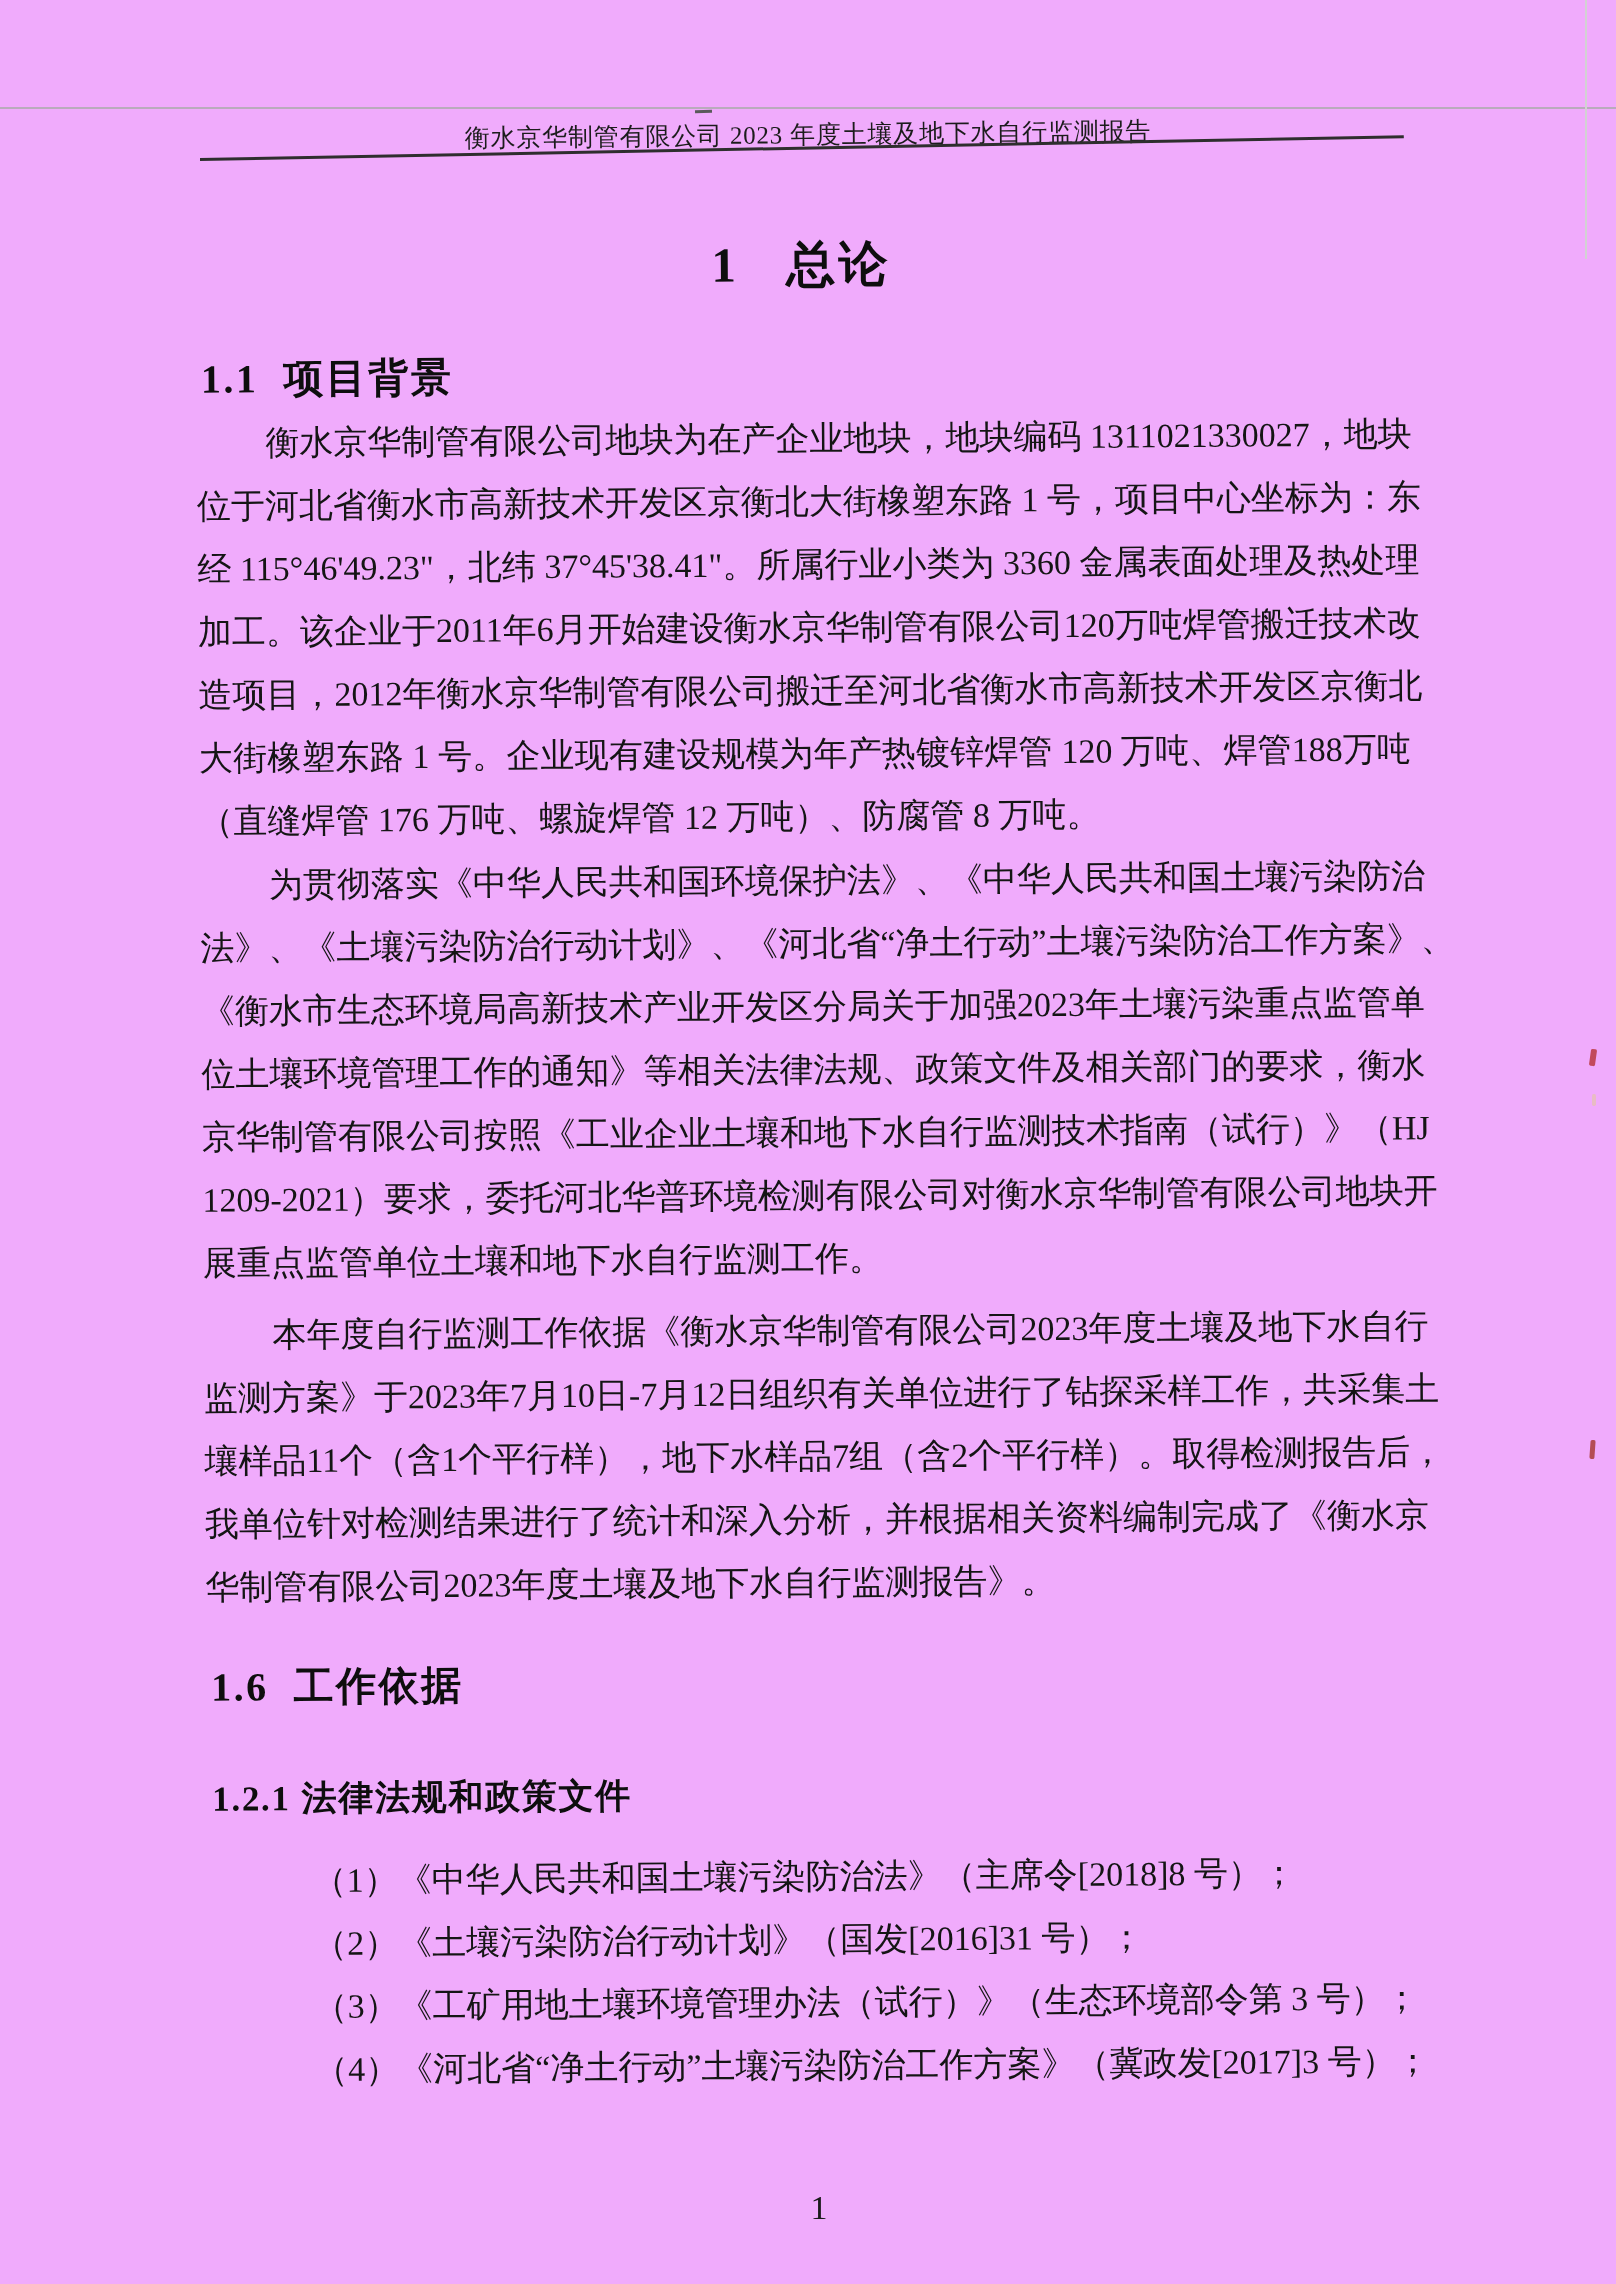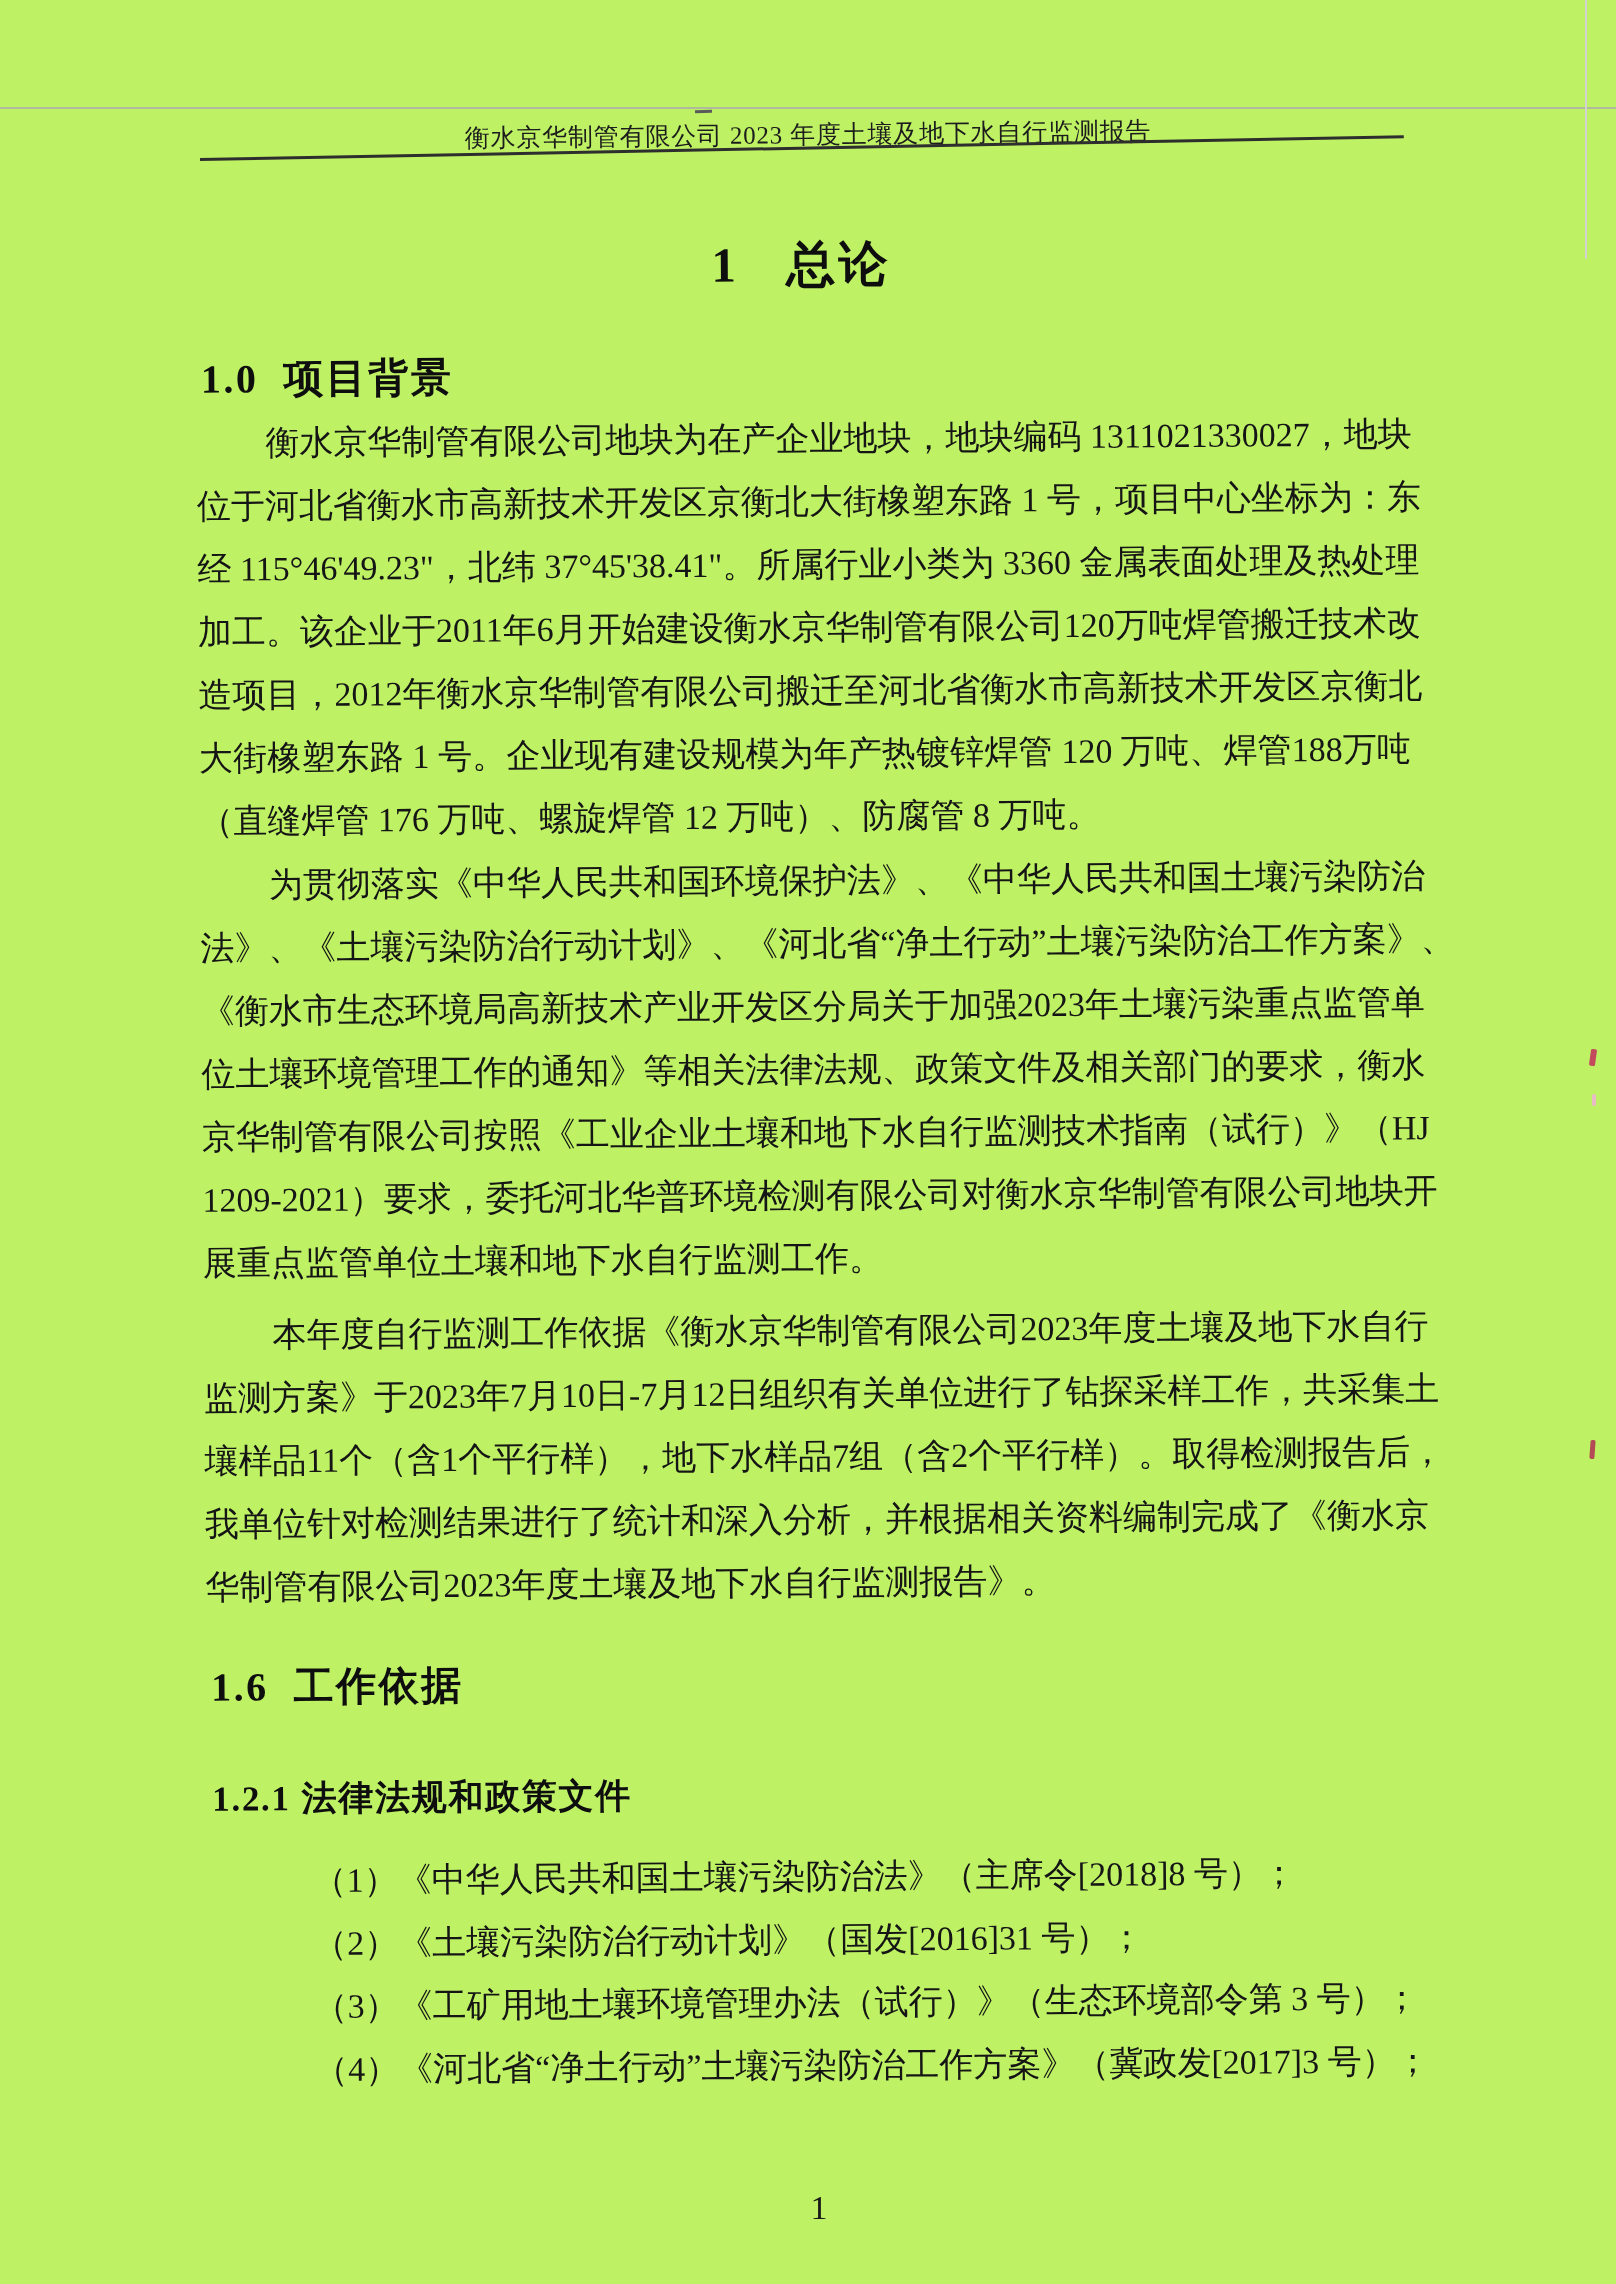--- a/index.html
+++ b/index.html
@@ -1,20 +1,20 @@
 <!DOCTYPE html>
 <html style="font-size:13.5px"><head>
 <meta charset="utf-8">
 <style>
   html,body{margin:0;padding:0;background:#e8e8e8;}
   .page{
     position:relative;
     width:1616px;height:2284px;
     margin:0 auto;
-    background:#bef264;
+    background:#f0abfc;
     overflow:hidden;
     font-family:"Liberation Serif", serif;
     color:#191919;
   }
   
   .scan-topline{
     position:absolute;left:0;top:107px;width:1616px;height:1.7px;
     background:#ababab;opacity:.8;
   }
   .scan-vline{
@@ -103,21 +103,21 @@
   <div class="doc-header">衡水京华制管有限公司 2023 年度土壤及地下水自行监测报告</div>
   <div class="header-rule"></div>
 
   <div class="content">
 
     <div class="chapter-title">
       <span class="num">1</span><span>总论</span>
     </div>
 
     <div class="sec-heading h11">
-      <span class="num">1.0</span><span>项目背景</span>
+      <span class="num">1.1</span><span>项目背景</span>
     </div>
 
     <div class="para p1">
         <div class="tline first">衡水京华制管有限公司地块为在产企业地块，地块编码 1311021330027，地块</div>
         <div class="tline">位于河北省衡水市高新技术开发区京衡北大街橡塑东路 1 号，项目中心坐标为：东</div>
         <div class="tline">经 115°46'49.23"，北纬 37°45'38.41"。所属行业小类为 3360 金属表面处理及热处理</div>
         <div class="tline">加工。该企业于2011年6月开始建设衡水京华制管有限公司120万吨焊管搬迁技术改</div>
         <div class="tline">造项目，2012年衡水京华制管有限公司搬迁至河北省衡水市高新技术开发区京衡北</div>
         <div class="tline">大街橡塑东路 1 号。企业现有建设规模为年产热镀锌焊管 120 万吨、焊管188万吨</div>
         <div class="tline last">（直缝焊管 176 万吨、螺旋焊管 12 万吨）、防腐管 8 万吨。</div>

